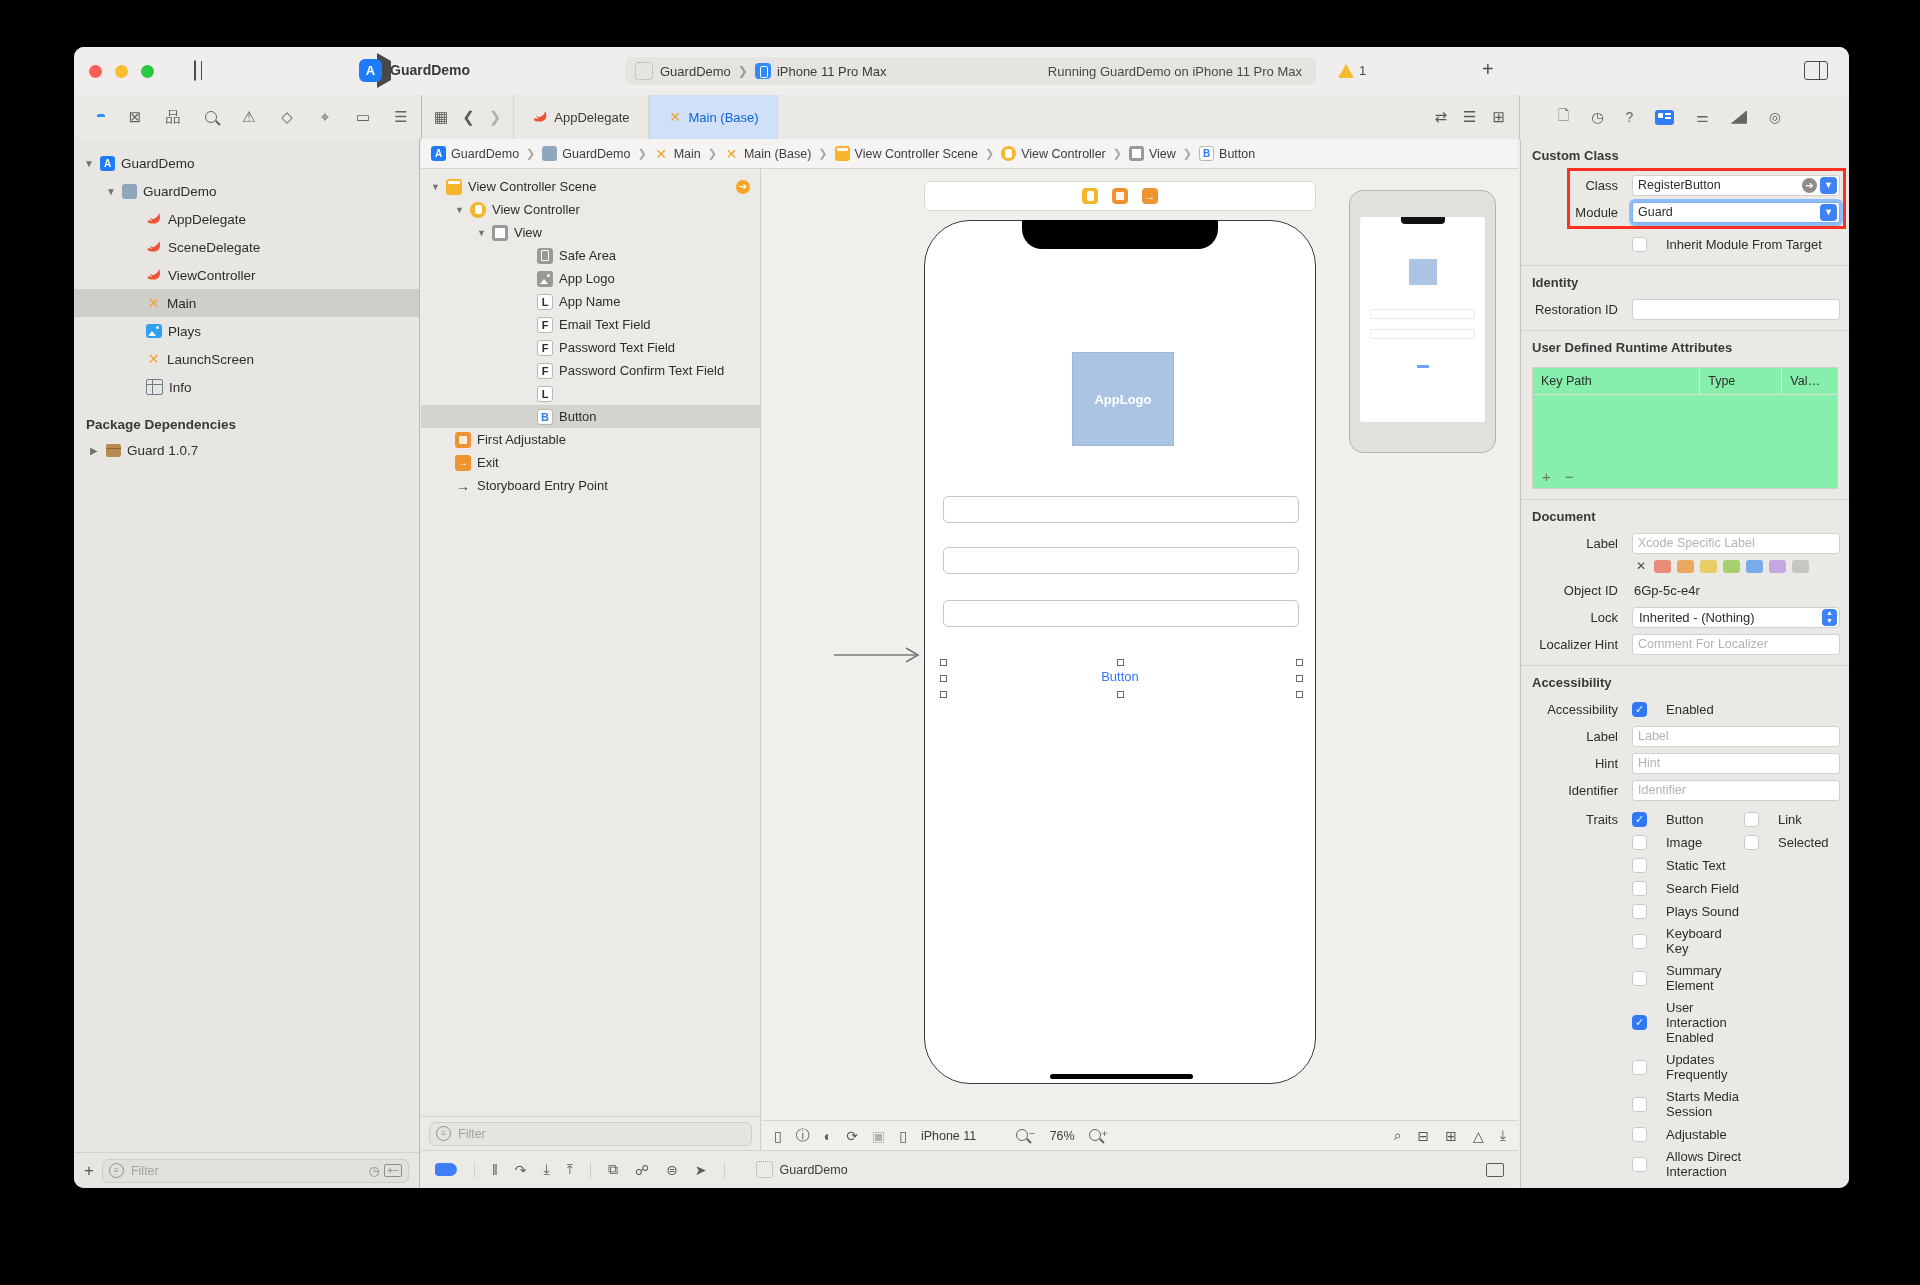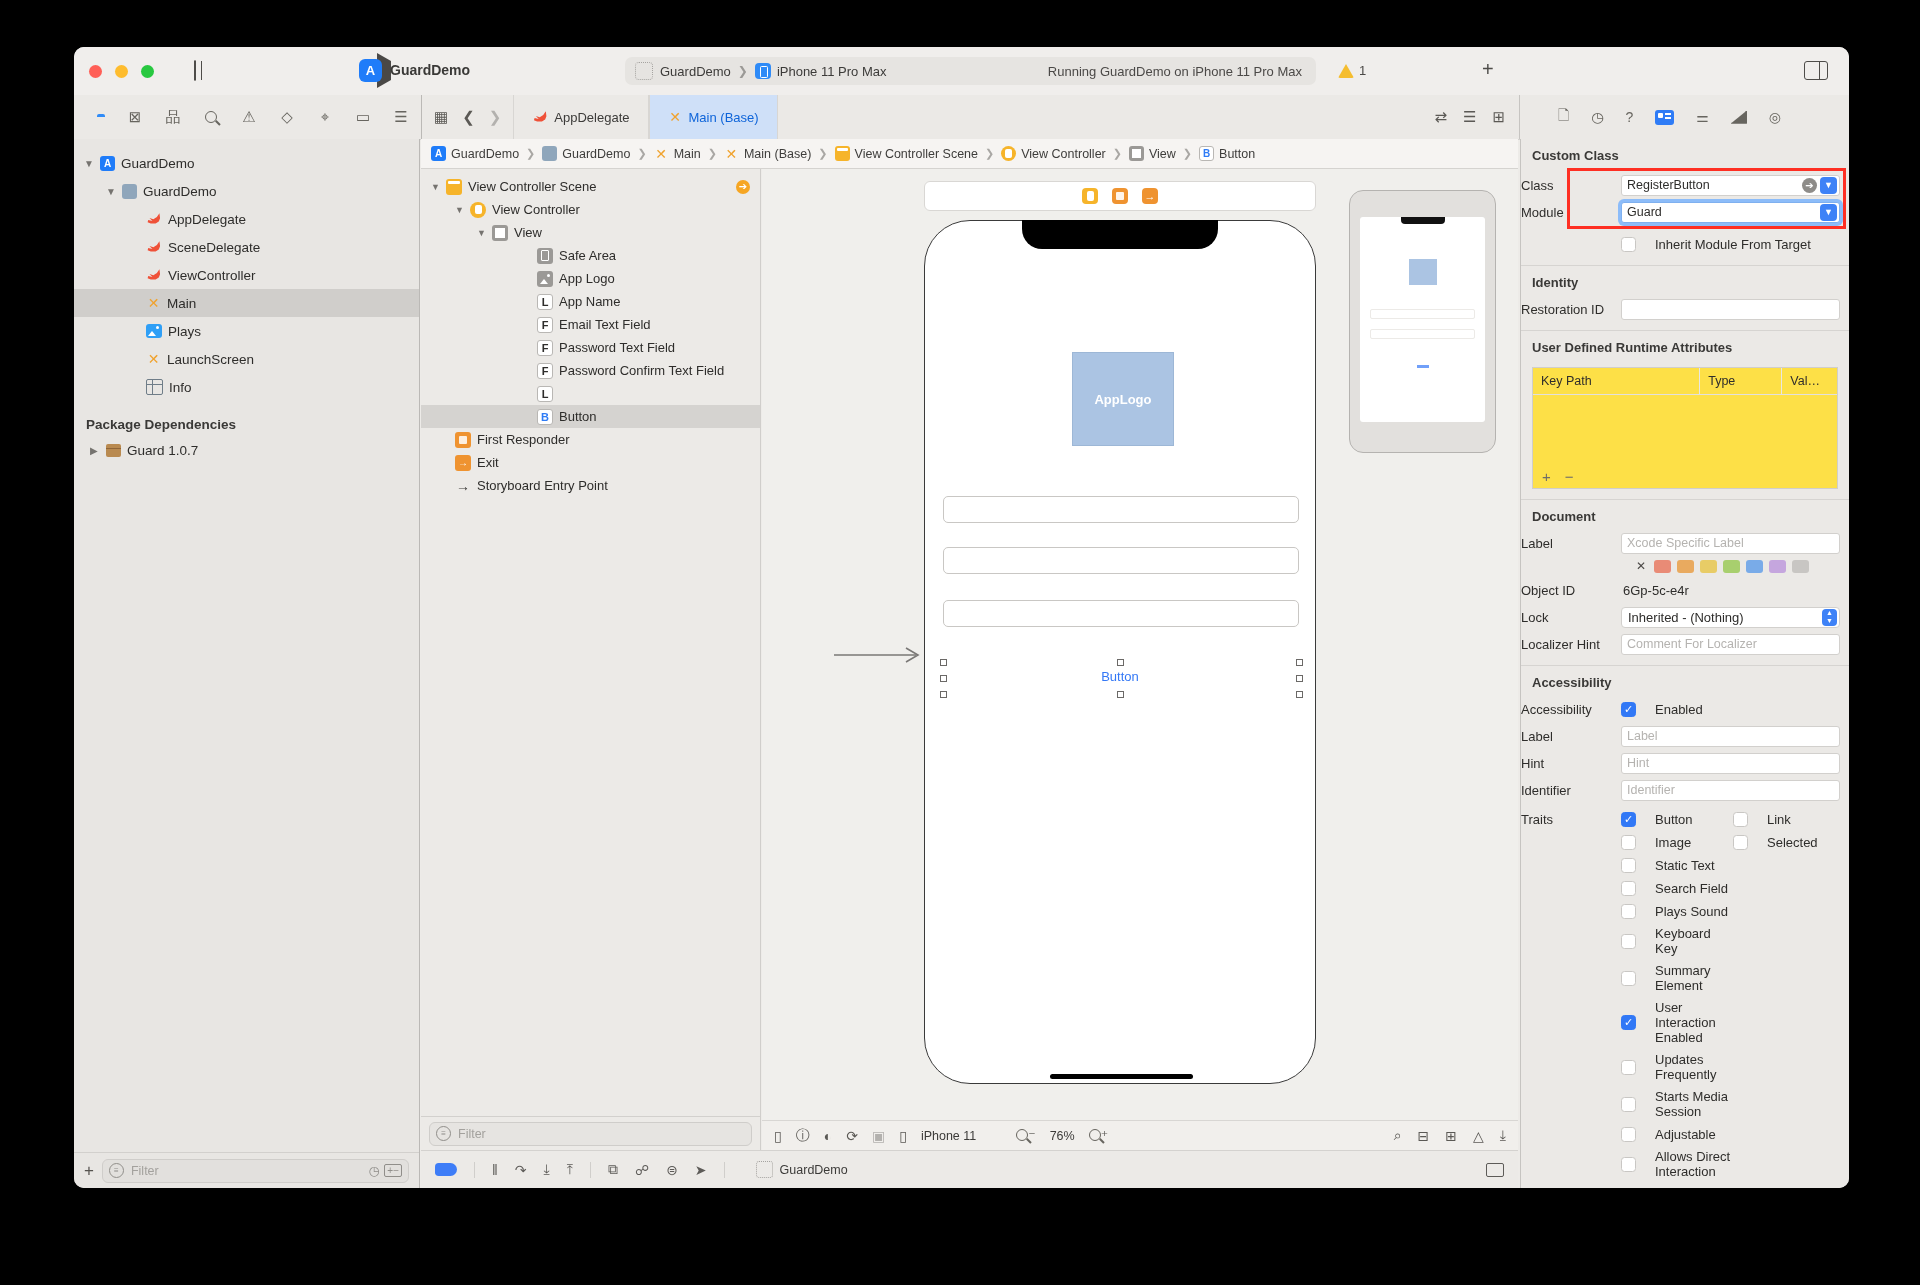--- a/index.html
+++ b/index.html
@@ -159,35 +159,35 @@
   .db-sep{width:1px;height:16px;background:#d0cecb;}
   .db-app{display:flex;align-items:center;gap:7px;font-size:12.5px;color:#3c3b39;margin-left:14px;}
   .db-appicon{width:15px;height:15px;border-radius:3px;border:1.2px dotted #a5a3a0;}
   .db-right{margin-left:auto;width:16px;height:12px;border:1.4px solid #5d5b58;border-radius:2px;}
   
   .inspector{position:absolute;left:1446px;top:92px;width:329px;height:1049px;background:#ebe9e6;border-left:1px solid #c6c4c1;
              box-sizing:border-box;font-size:13px;color:#2e2d2b;overflow:hidden;}
   .ins-header{font-weight:bold;color:#3a3937;padding:9px 0 8px 11px;font-size:13px;}
   .ins-sep{height:1px;background:#d6d4d1;margin:10px 0 0 0;}
   .ins-row{display:flex;align-items:center;margin:0 9px 5px 0;min-height:22px;}
-  .ins-label{width:97px;text-align:left;margin-right:3px;flex:none;color:#2e2d2b;}
+  .ins-label{width:97px;text-align:right;margin-right:14px;flex:none;color:#2e2d2b;}
   .ins-field{flex:1;height:21px;background:#fff;border:1px solid #d2d0cd;border-radius:3px;display:flex;align-items:center;box-sizing:border-box;justify-content:center;}
   .ins-field input{border:none;outline:none;background:transparent;width:100%;padding:0 5px;font-size:12.5px;font-family:inherit;color:#2e2d2b;}
   .ins-field input::placeholder{color:#b5b3b0;}
   .cc-rows{position:relative;padding:3px 0 2px 0;}
   .red-annotation{position:absolute;left:46px;right:3px;top:-3px;bottom:-2px;border:3px solid var(--annotation-red);pointer-events:none;}
   .jump-circle{width:15px;height:15px;border-radius:50%;background:#8e8c89;color:#fff;font-size:10px;line-height:15px;text-align:center;flex:none;margin-right:3px;}
   .chev-btn{width:17px;height:17px;border-radius:4px;background:#3e82f7;color:#fff;font-size:9px;line-height:17px;text-align:center;flex:none;margin-right:2px;}
   .focus-ring{box-shadow:0 0 0 3px #8cbcf9;border-color:#7fb0ef;}
   .checkbox{width:15px;height:15px;border-radius:3.5px;background:#fff;border:1px solid #c9c7c4;box-sizing:border-box;flex:none;
             color:#fff;font-size:11px;line-height:13px;text-align:center;font-weight:bold;}
   .checkbox.checked{background:#3178f6;border-color:#3178f6;}
   .checkbox.checked::after{content:"✓";}
   .cb-label{margin-left:19px;}
-  .udra-table{margin:4px 11px 0 11px;background:#fde047;border:1px solid #d0cecb;height:120px;position:relative;font-size:12.5px;}
+  .udra-table{margin:4px 11px 0 11px;background:#86efac;border:1px solid #d0cecb;height:120px;position:relative;font-size:12.5px;}
   .udra-head{display:flex;height:26px;align-items:center;border-bottom:1px solid #e2e0dd;color:#2e2d2b;}
   .udra-head span{padding-left:8px;}
   .udra-c1{width:55%;border-right:1px solid #e8e6e3;box-sizing:border-box;height:100%;line-height:26px;}
   .udra-c2{width:27%;border-right:1px solid #e8e6e3;box-sizing:border-box;height:100%;line-height:26px;}
   .udra-c3{flex:1;height:100%;line-height:26px;}
   .udra-foot{position:absolute;left:0;bottom:0;height:24px;display:flex;align-items:center;gap:14px;padding-left:9px;color:#6e6c69;font-size:15px;}
   .swatches{display:flex;align-items:center;gap:6px;margin:2px 9px 6px 115px;}
   .swatch{width:17px;height:13px;border-radius:3px;}
   .swx{color:#4b4947;font-size:12px;font-weight:bold;margin-right:2px;}
   .static-val{padding-left:2px;}
@@ -417,21 +417,21 @@
         <div class="orow oind3">
             <span class="oi letter">L</span>
             <span></span>
           </div>
         <div class="orow oind3 selected">
             <span class="oi letter blue">B</span>
             <span>Button</span>
           </div>
         <div class="orow oind1">
             <span class="oi fr"></span>
-            <span>First Responder</span>
+            <span>First Adjustable</span>
           </div>
         <div class="orow oind1">
             <span class="oi exit"></span>
             <span>Exit</span>
           </div>
         <div class="orow oind1">
             <span class="entry-arrow">→</span>
             <span>Storyboard Entry Point</span>
           </div>
       </div>

